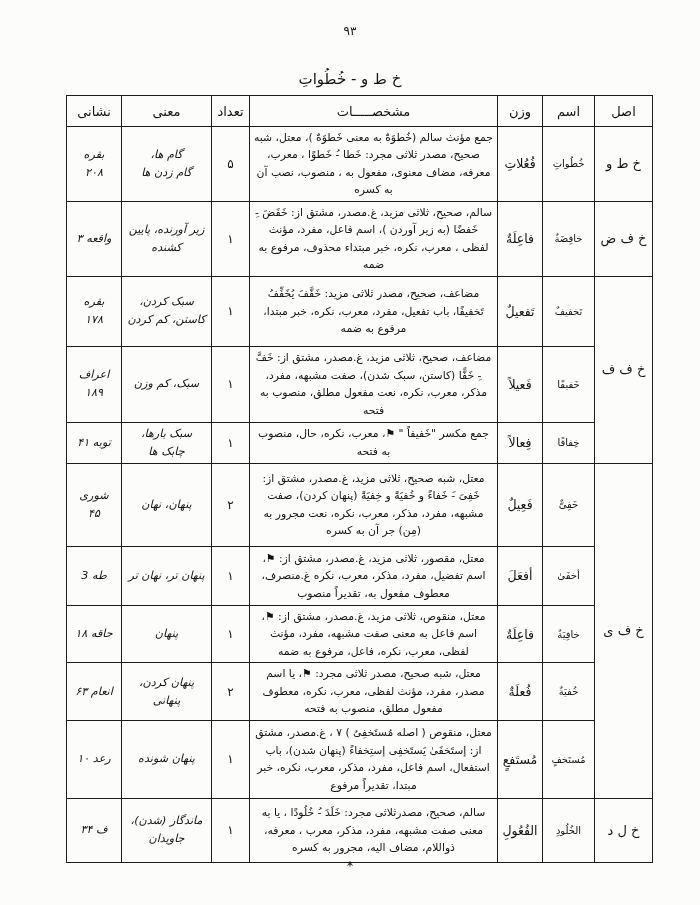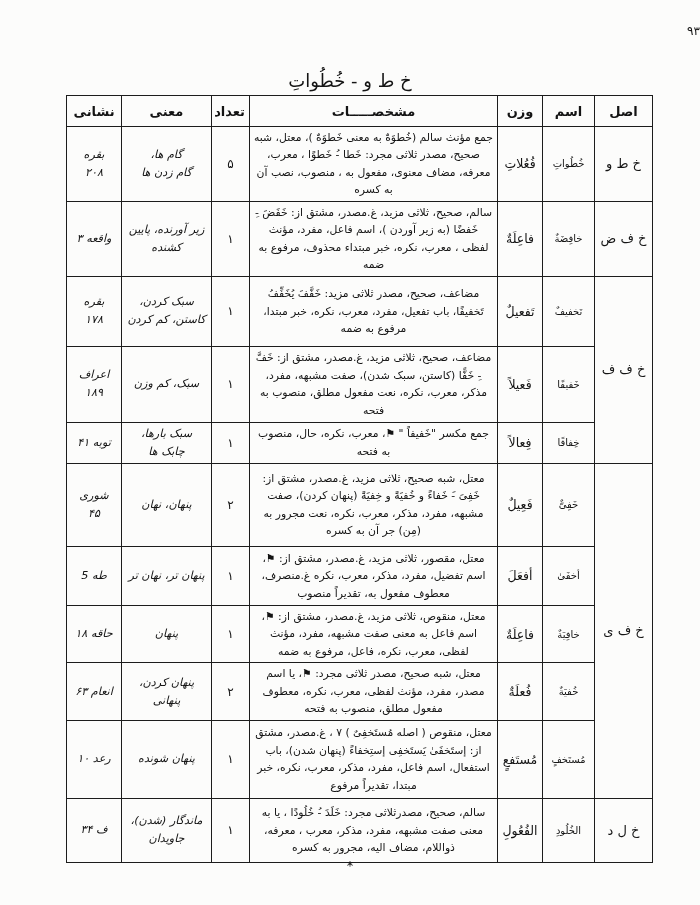--- a/index.html
+++ b/index.html
@@ -6,40 +6,40 @@
   body{
     width:700px;height:905px;
     background:#fcfcfb;
     color:#141414;
     font-family:"DejaVu Sans", sans-serif;
     position:relative;
     direction:rtl;
   }
   .page-number{
     position:absolute;top:24px;left:0;right:0;
-    text-align:right;font-size:12px;letter-spacing:1px;
+    text-align:center;font-size:12px;letter-spacing:1px;
   }
   .page-title{
     position:absolute;top:70px;left:0;right:0;
-    text-align:center;font-size:18px;
+    text-align:center;font-size:15px;
   }
   table.main{
     position:absolute;top:95px;right:47px;
     border-collapse:collapse;table-layout:fixed;
     width:586px;
     background:#fcfcfb;
   }
   table.main td,table.main th{
     border:1px solid #1c1c1c;
     padding:2px 4px;
     text-align:center;
     vertical-align:middle;
     overflow:hidden;
   }
-  th.hdr{font-weight:bold;font-size:13px;height:26px;}
+  th.hdr{font-weight:normal;font-size:13px;height:26px;}
   td.asl-cell{vertical-align:top;padding-top:9px;font-size:13px;}
   td.esm-cell{font-size:10px;}
   td.vazn-cell{font-size:12.5px;}
   td.spec-cell{font-size:10.8px;line-height:1.62;padding:3px 6px;margin-top:32px;}
   td.count-cell{font-size:12px;}
   td.mani-cell{font-size:11.2px;line-height:1.6;margin-top:8px;}
   td.ref-cell{font-size:11.2px;line-height:1.6;}
   .pre{white-space:pre-line;font-style:italic;}
   .footer-mark{
     position:absolute;top:858px;left:0;right:0;
@@ -138,21 +138,21 @@
     <td class="ref-cell pre">شوری
 ۴۵</td>
   </tr>
 
   <tr style="height:59px">
     <td class="esm-cell">أخفَیٰ</td>
     <td class="vazn-cell">أفعَلَ</td>
     <td class="spec-cell">معتل، مقصور، ثلاثی مزید، غ.مصدر، مشتق از: ⚑، اسم تفضیل، مفرد، مذکر، معرب، نکره غ.منصرف، معطوف مفعول به، تقدیراً منصوب</td>
     <td class="count-cell">۱</td>
     <td class="mani-cell pre">پنهان تر، نهان تر</td>
-    <td class="ref-cell pre">طه 5</td>
+    <td class="ref-cell pre">طه 3</td>
   </tr>
 
   <tr style="height:56px">
     <td class="esm-cell">خافِیَةٌ</td>
     <td class="vazn-cell">فاعِلَةٌ</td>
     <td class="spec-cell">معتل، منقوص، ثلاثی مزید، غ.مصدر، مشتق از: ⚑، اسم فاعل به معنی صفت مشبهه، مفرد، مؤنث لفظی، معرب، نکره، فاعل، مرفوع به ضمه</td>
     <td class="count-cell">۱</td>
     <td class="mani-cell pre">پنهان</td>
     <td class="ref-cell pre">حاقه ۱۸</td>
   </tr>

